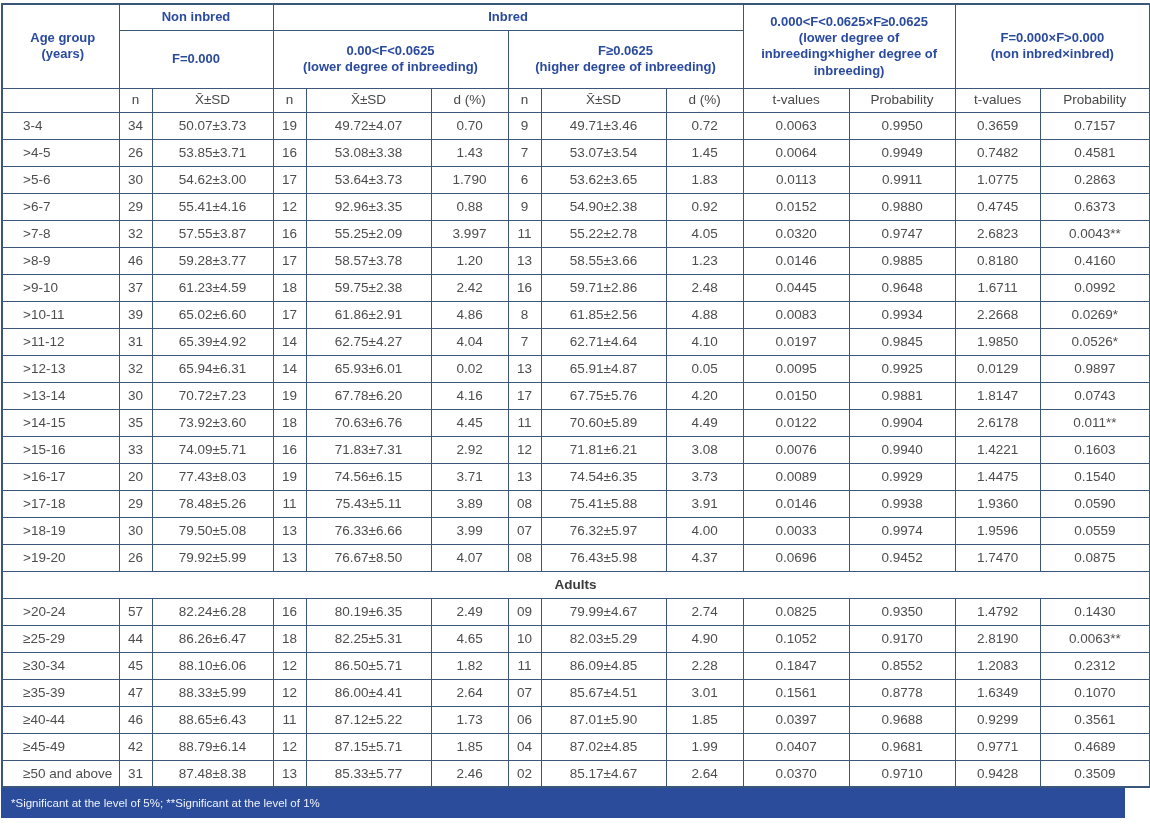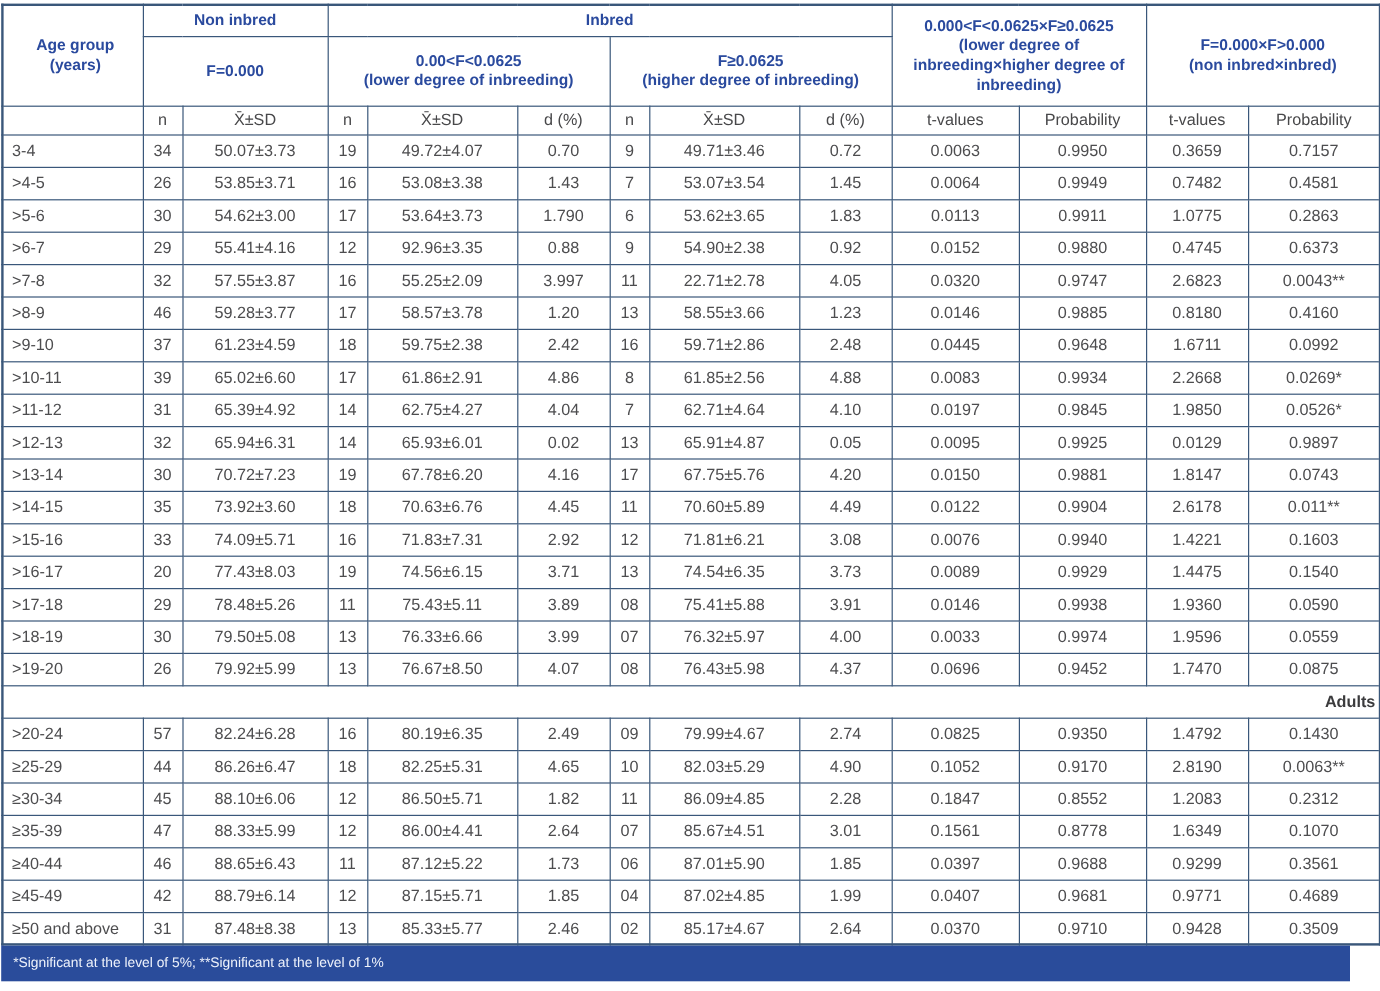--- a/index.html
+++ b/index.html
@@ -45,24 +45,24 @@
   .stat-table tbody td {
     height: 27px;
     font-size: 13.5px;
     color: #4d4d4f;
     text-align: center;
     background: #ffffff;
     white-space: nowrap;
   }
   .stat-table tbody td.age {
     text-align: left;
-    padding-left: 7px;
+    padding-left: 20px;
   }
   .stat-table tbody tr.section td {
-    text-align: right;
+    text-align: center;
     padding-left: 2px;
     font-weight: bold;
     color: #3b3b3d;
     font-size: 13.5px;
   }
   .caption-band {
     margin-top: 0;
     width: 1124px;
     background: #2a4c9b;
     color: #ffffff;
@@ -196,21 +196,21 @@
           <td>0.6373</td>
         </tr>
         <tr>
           <td class="age">&gt;7-8</td>
           <td>32</td>
           <td>57.55±3.87</td>
           <td>16</td>
           <td>55.25±2.09</td>
           <td>3.997</td>
           <td>11</td>
-          <td>22.71±2.78</td>
+          <td>55.22±2.78</td>
           <td>4.05</td>
           <td>0.0320</td>
           <td>0.9747</td>
           <td>2.6823</td>
           <td>0.0043**</td>
         </tr>
         <tr>
           <td class="age">&gt;8-9</td>
           <td>46</td>
           <td>59.28±3.77</td>

